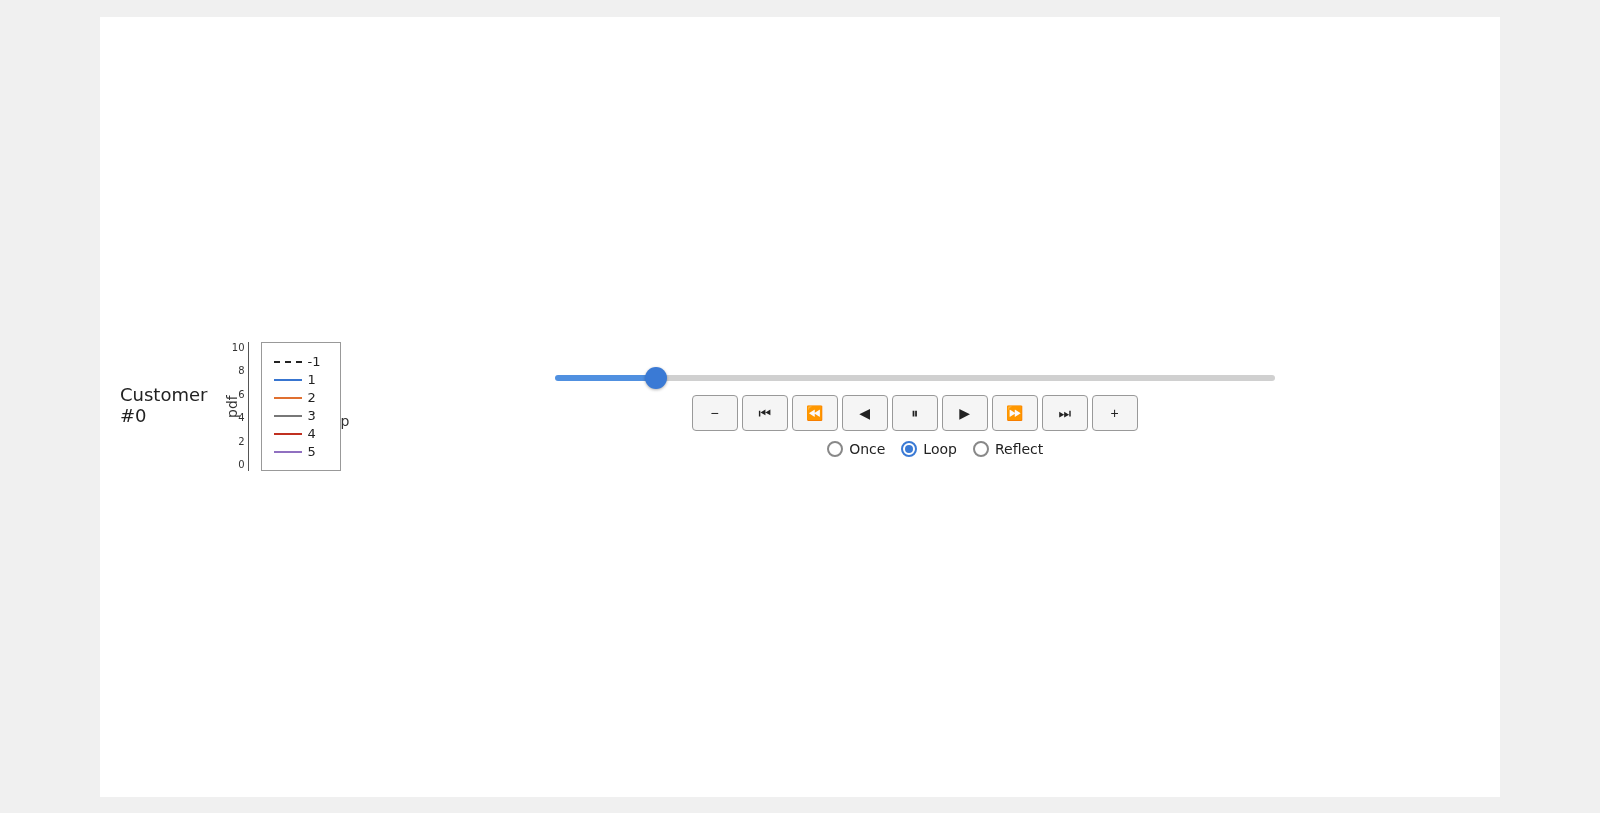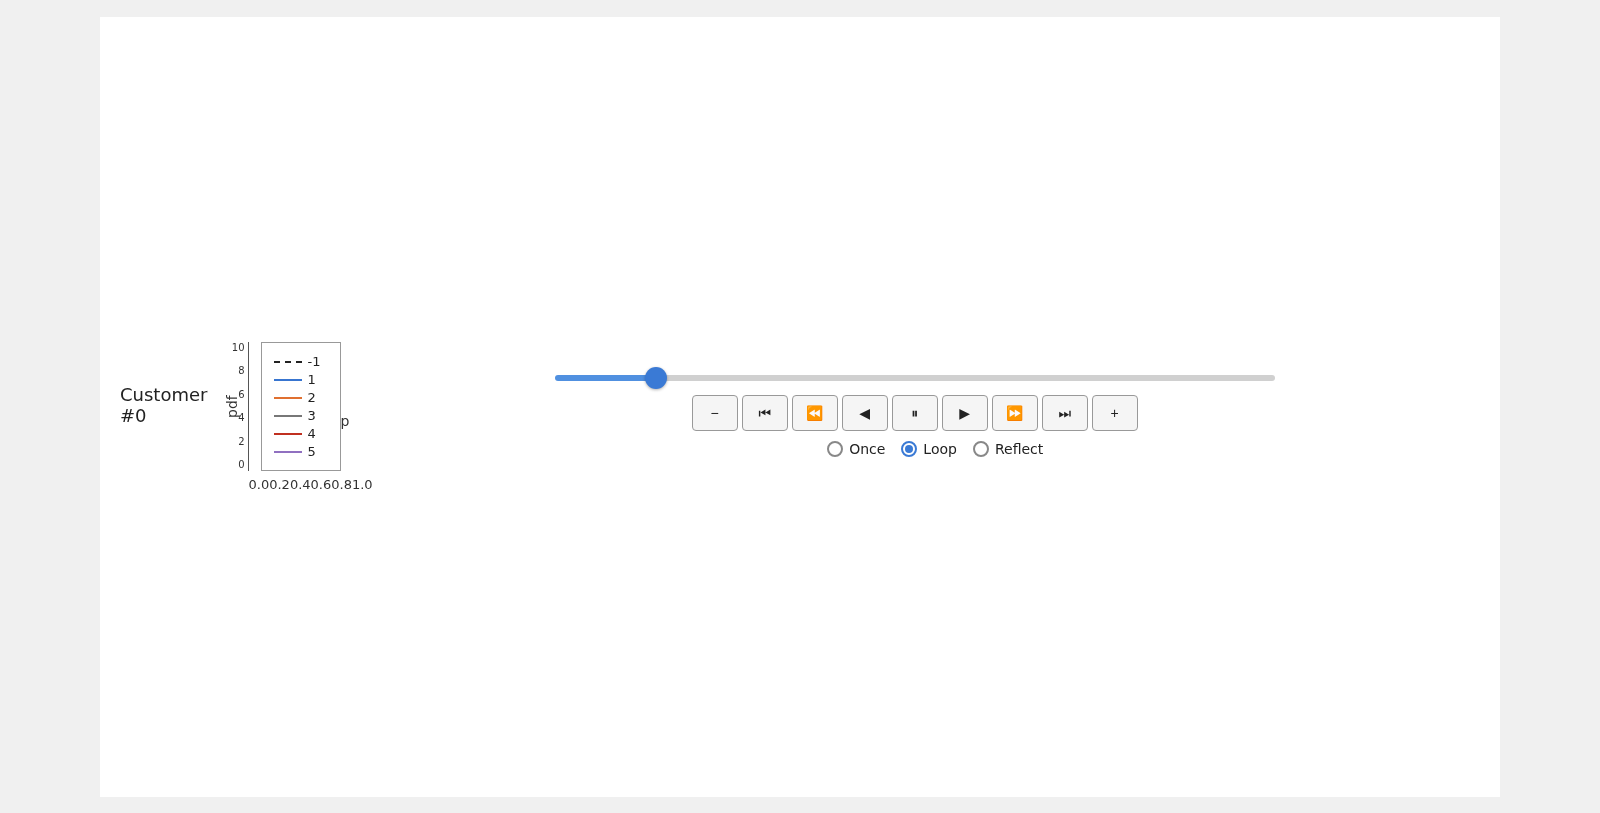--- a/index.html
+++ b/index.html
@@ -227,28 +227,20 @@
 
         <div class="y-axis-ticks">
           <span class="y-tick">10</span>
           <span class="y-tick">8</span>
           <span class="y-tick">6</span>
           <span class="y-tick">4</span>
           <span class="y-tick">2</span>
           <span class="y-tick">0</span>
         </div>
 
-        <div class="x-axis-ticks">
-          <span class="x-tick">0.0</span>
-          <span class="x-tick">0.2</span>
-          <span class="x-tick">0.4</span>
-          <span class="x-tick">0.6</span>
-          <span class="x-tick">0.8</span>
-          <span class="x-tick">1.0</span>
-        </div>
 
         <svg class="chart-svg" viewBox="0 0 1080 520" preserveAspectRatio="none">
 
           <line x1="0" y1="416" x2="1080" y2="416" stroke="#e0e0e0" stroke-width="1"></line>
 
           <line x1="0" y1="312" x2="1080" y2="312" stroke="#e0e0e0" stroke-width="1"></line>
 
           <line x1="0" y1="208" x2="1080" y2="208" stroke="#e0e0e0" stroke-width="1"></line>
 
           <line x1="0" y1="104" x2="1080" y2="104" stroke="#e0e0e0" stroke-width="1"></line>

